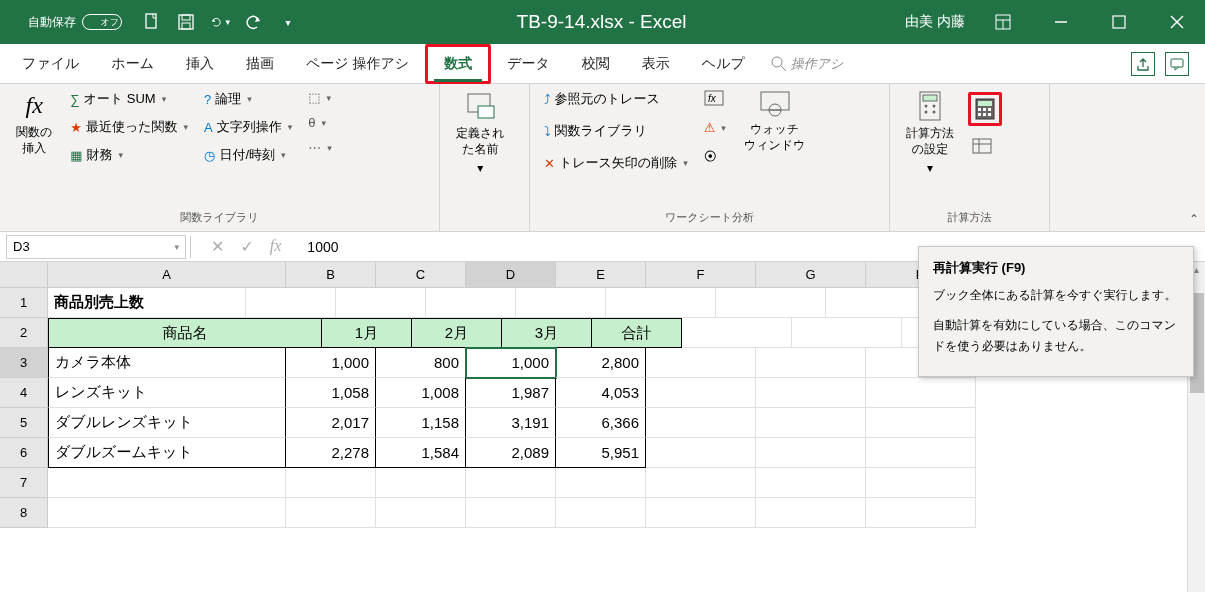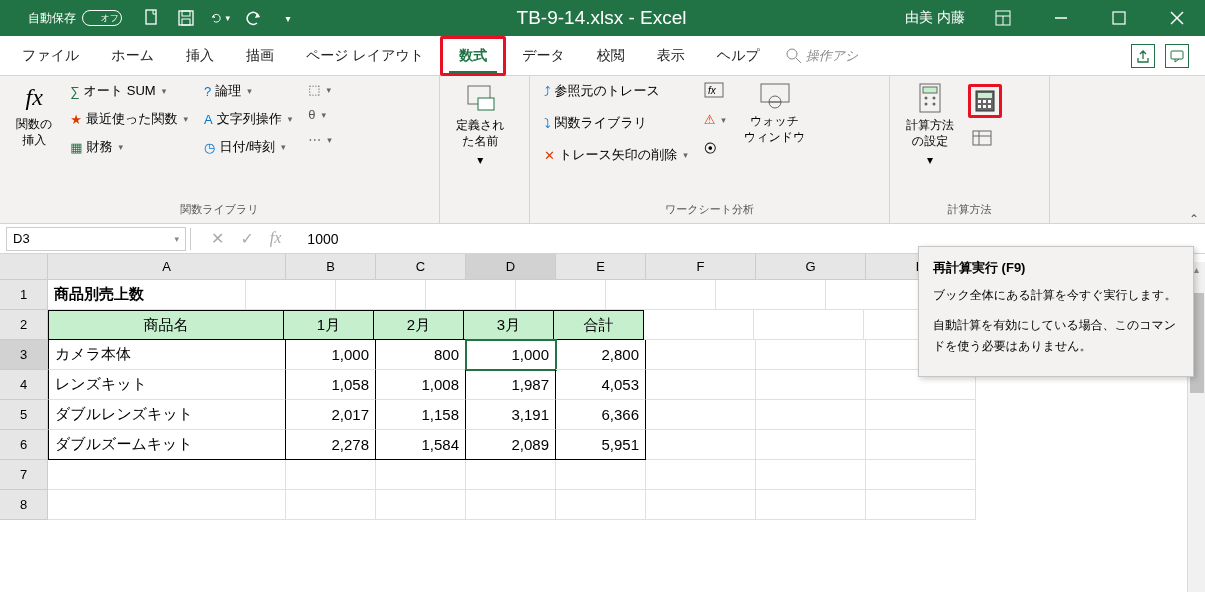--- a/index.html
+++ b/index.html
@@ -1,18 +1,18 @@
 <!DOCTYPE html>
 <html><head>
 <meta charset="utf-8">
 <style>
 * { margin: 0; padding: 0; box-sizing: border-box; font-family: "Yu Gothic UI", "Meiryo", sans-serif; }
 body { width: 1205px; height: 592px; background: #fff; overflow: hidden; position: relative; }
 
-.titlebar { height: 36px; background: #217346; display: flex; align-items: center; color: #fff; padding: 8px 8px; }
+.titlebar { height: 44px; background: #217346; display: flex; align-items: center; color: #fff; padding: 8px 8px; }
 .titlebar .autosave { display: flex; align-items: center; gap: 6px; font-size: 12px; margin-left: 20px; }
 .titlebar .toggle { width: 40px; height: 16px; border: 1px solid #fff; border-radius: 8px; display: flex; align-items: center; padding: 0 2px; font-size: 9px; justify-content: flex-end; }
 .qat { display: flex; gap: 14px; margin-left: 20px; align-items: center; }
 .qat-icon { width: 20px; height: 20px; display: flex; align-items: center; justify-content: center; }
 .title-center { flex: 1; text-align: center; font-size: 19px; }
 .title-right { display: flex; align-items: center; gap: 18px; font-size: 14px; }
 .win-btn { width: 40px; height: 40px; display: flex; align-items: center; justify-content: center; }
 
 .tabs { height: 40px; background: #fff; display: flex; align-items: center; padding: 0 6px; border-bottom: 1px solid #d4d4d4; }
 .tab { padding: 8px 16px; font-size: 14px; color: #222; cursor: pointer; }
@@ -133,21 +133,21 @@
         </svg>
       </div>
   </div>
 </div>
 
 <div class="tabs">
   <div class="tab">ファイル</div>
   <div class="tab">ホーム</div>
   <div class="tab">挿入</div>
   <div class="tab">描画</div>
-  <div class="tab">ページ レイアウト</div>
+  <div class="tab">ページ 操作アシ</div>
   <div class="tab active highlight-red">数式</div>
   <div class="tab">データ</div>
   <div class="tab">校閲</div>
   <div class="tab">表示</div>
   <div class="tab">ヘルプ</div>
   <div class="search-area">
     <svg width="16" height="16">
         <circle cx="6" cy="6" r="5" fill="none" stroke="#888"></circle>
         <line x1="10" y1="10" x2="15" y2="15" stroke="#888"></line>
       </svg>
@@ -373,21 +373,21 @@
       <div class="cell" style="width:90px"></div>
       <div class="cell" style="width:90px"></div>
       <div class="cell" style="width:90px"></div>
       <div class="cell" style="width:90px"></div>
       <div class="cell" style="width:110px"></div>
       <div class="cell" style="width:110px"></div>
       <div class="cell" style="width:110px"></div>
     </div>
 
     <div class="row">
-      <div class="cell header-green tborder lborder rborder bborder" style="width:236px">商品名</div>
+      <div class="cell header-green tborder lborder rborder bborder" style="width:274px">商品名</div>
       <div class="cell header-green tborder rborder bborder" style="width:90px">1月</div>
       <div class="cell header-green tborder rborder bborder" style="width:90px">2月</div>
       <div class="cell header-green tborder rborder bborder" style="width:90px">3月</div>
       <div class="cell header-green tborder rborder bborder" style="width:90px">合計</div>
       <div class="cell" style="width:110px"></div>
       <div class="cell" style="width:110px"></div>
       <div class="cell" style="width:110px"></div>
     </div>
 
     <div id="data-rows">

